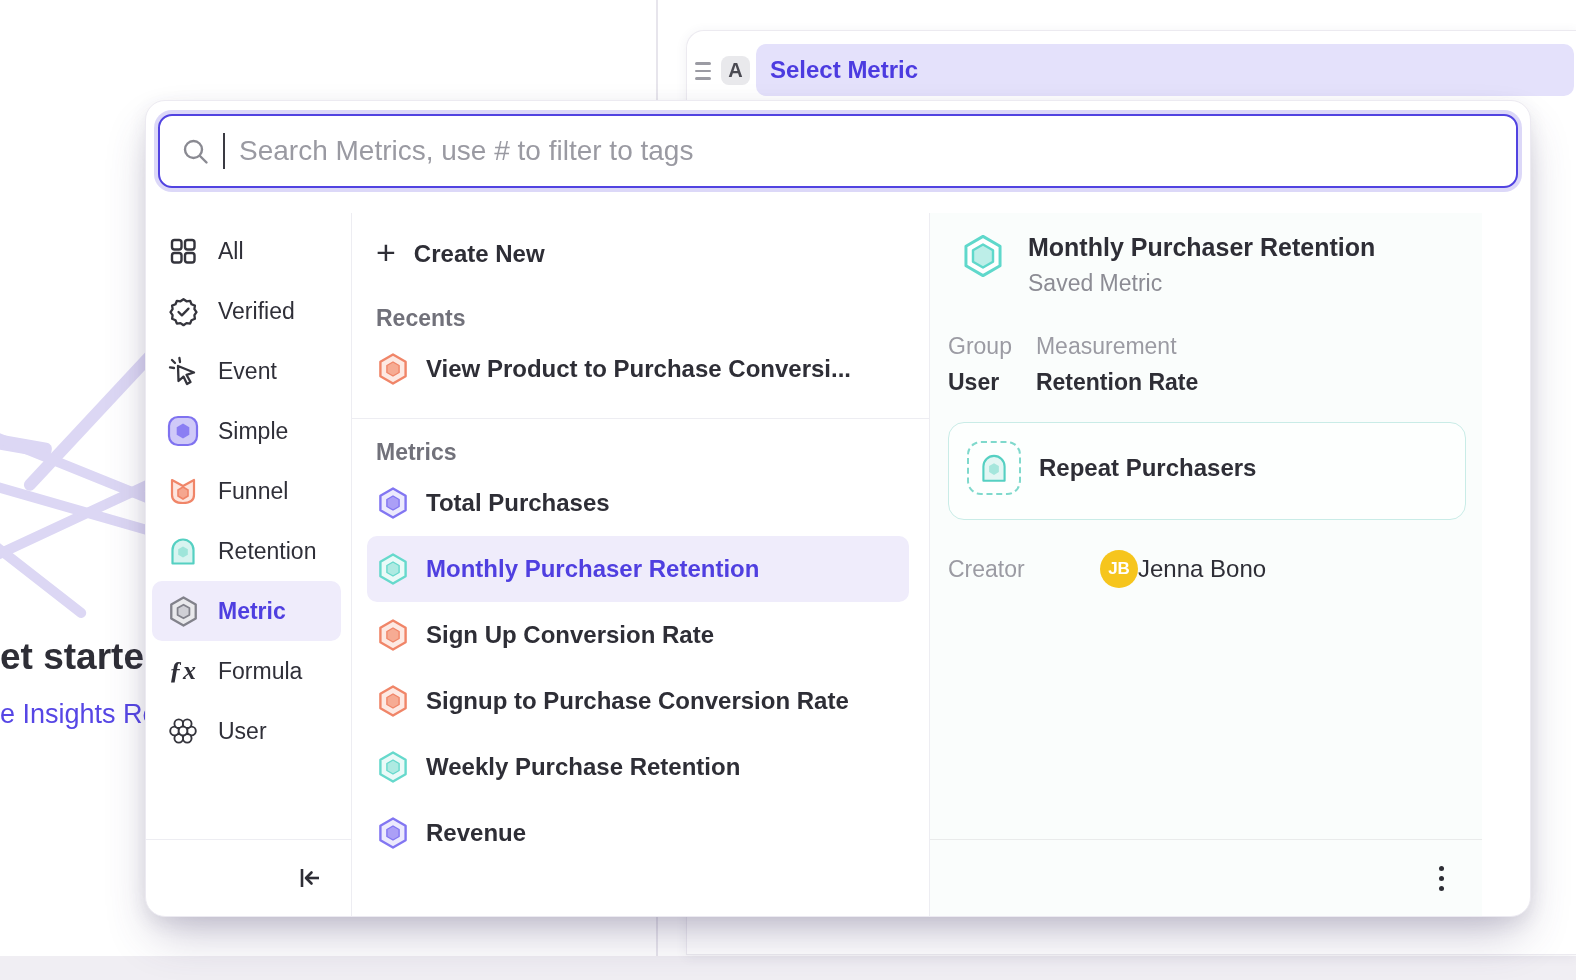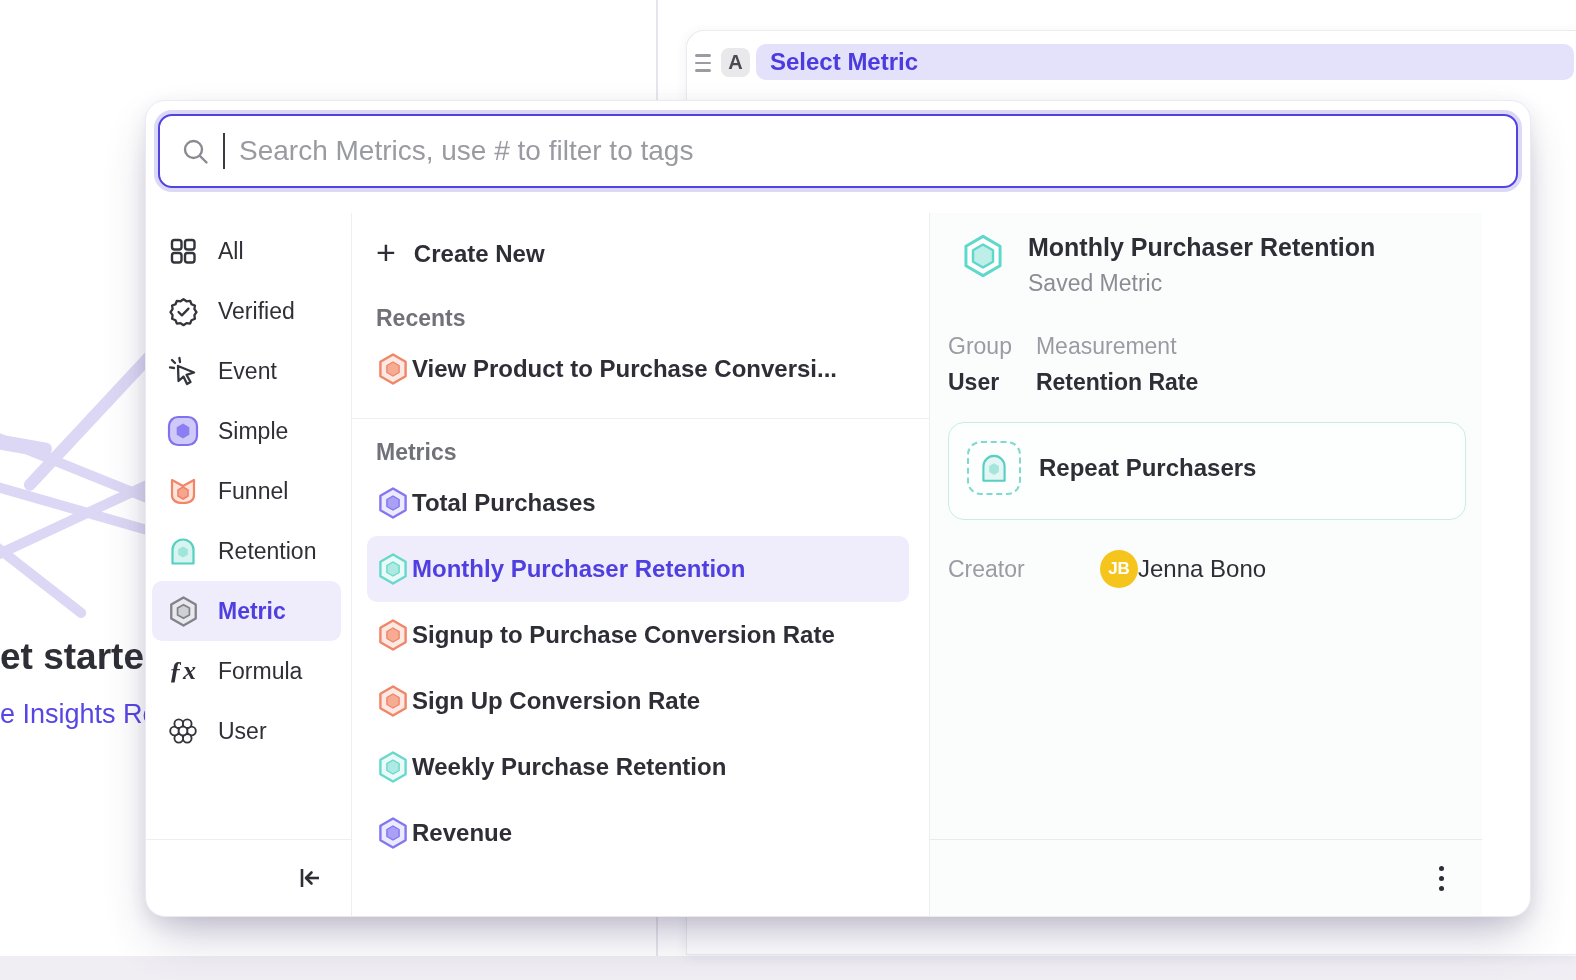--- a/index.html
+++ b/index.html
@@ -29,21 +29,21 @@
     border-radius:18px 0 0 0; box-shadow:0 2px 12px rgba(70,65,100,.08);
   }
   .query-row { display:flex; align-items:center; padding:13px 2px 0 4px; }
   .drag-handle { width:24px; display:flex; flex-direction:column; gap:5px; align-items:center; padding-top:2px; }
   .drag-handle i { display:block; width:16px; height:2.5px; background:#9b9ba3; border-radius:2px; }
   .row-badge {
     width:29px; height:29px; margin-left:6px; border-radius:8px; background:#e9e9ec;
     color:#4a4a52; font-weight:700; font-size:20px; display:flex; align-items:center; justify-content:center;
   }
   .metric-pill {
-    flex:1; margin-left:6px; height:36px; border-radius:10px; background:#e4e1fb;
+    flex:1; margin-left:6px; height:52px; border-radius:10px; background:#e4e1fb;
     display:flex; align-items:center; padding-left:14px;
   }
   .metric-pill span { color:#4c3be0; font-weight:700; font-size:24px; }
 
   
   .modal {
     position:absolute; left:145px; top:100px; width:1386px; height:817px; z-index:30;
     background:#ffffff; border:1px solid #eceaf1; border-radius:20px; overflow:hidden;
     box-shadow:0 24px 48px -10px rgba(70,60,110,.32), 0 6px 18px rgba(60,55,90,.10);
   }
@@ -76,21 +76,21 @@
   .fx { font-family:"Liberation Serif", serif; font-style:italic; font-weight:700; font-size:26px; color:#2f2f38; letter-spacing:1px; }
   .side-footer { height:77px; border-top:1px solid #ededf2; display:flex; align-items:center; justify-content:flex-end; padding-right:28px; }
 
   
   .col-mid { width:578px; flex:none; border-right:1px solid #ededf2; padding-top:10px; }
   .create-row { height:62px; display:flex; align-items:center; gap:18px; padding-left:24px; cursor:pointer; }
   .create-row .plus { font-size:34px; font-weight:400; color:#2e2e36; line-height:1; margin-top:-4px; }
   .create-row .lbl { font-size:24px; font-weight:600; }
   .section-label { padding:20px 0 4px 24px; font-size:23px; font-weight:600; color:#71717a; }
   .list-row {
-    height:66px; display:flex; align-items:center; gap:2px;
+    height:66px; display:flex; align-items:center; gap:16px;
     margin:0 20px 0 15px; padding-left:9px; border-radius:10px; cursor:pointer;
   }
   .list-row .lbl { font-size:24px; font-weight:600; color:#2e2e36; white-space:nowrap; }
   .list-row.selected { background:#efecfb; }
   .list-row.selected .lbl { color:#4f3fe0; }
   .mid-divider { border-top:1px solid #ededf2; margin:16px 0 0 0; }
 
   
   .col-right { width:552px; flex:none; background:#fafdfc; display:flex; flex-direction:column; }
   .detail-body { flex:1; padding:20px 16px 0; }
@@ -322,29 +322,29 @@
           <polygon points="17,10 23.1,13.5 23.1,20.5 17,24 10.9,20.5 10.9,13.5" fill="#aeeae2" stroke="#66d9cc" stroke-width="1.4" stroke-linejoin="round"></polygon>
         </svg>
         <span class="lbl">Monthly Purchaser Retention</span>
       </div>
 
       <div class="list-row">
         <svg width="34" height="34" viewBox="0 0 34 34">
           <polygon points="17,2.5 29.6,9.75 29.6,24.25 17,31.5 4.4,24.25 4.4,9.75" fill="#fde9e3" stroke="#f08568" stroke-width="2.4" stroke-linejoin="round"></polygon>
           <polygon points="17,10 23.1,13.5 23.1,20.5 17,24 10.9,20.5 10.9,13.5" fill="#f6ab93" stroke="#f08568" stroke-width="1.4" stroke-linejoin="round"></polygon>
         </svg>
-        <span class="lbl">Signup to Purchase Conversion Rate</span>
+        <span class="lbl">Sign Up Conversion Rate</span>
       </div>
 
       <div class="list-row">
         <svg width="34" height="34" viewBox="0 0 34 34">
           <polygon points="17,2.5 29.6,9.75 29.6,24.25 17,31.5 4.4,24.25 4.4,9.75" fill="#fde9e3" stroke="#f08568" stroke-width="2.4" stroke-linejoin="round"></polygon>
           <polygon points="17,10 23.1,13.5 23.1,20.5 17,24 10.9,20.5 10.9,13.5" fill="#f6ab93" stroke="#f08568" stroke-width="1.4" stroke-linejoin="round"></polygon>
         </svg>
-        <span class="lbl">Sign Up Conversion Rate</span>
+        <span class="lbl">Signup to Purchase Conversion Rate</span>
       </div>
 
       <div class="list-row">
         <svg width="34" height="34" viewBox="0 0 34 34">
           <polygon points="17,2.5 29.6,9.75 29.6,24.25 17,31.5 4.4,24.25 4.4,9.75" fill="#eafaf8" stroke="#66d9cc" stroke-width="2.4" stroke-linejoin="round"></polygon>
           <polygon points="17,10 23.1,13.5 23.1,20.5 17,24 10.9,20.5 10.9,13.5" fill="#aeeae2" stroke="#66d9cc" stroke-width="1.4" stroke-linejoin="round"></polygon>
         </svg>
         <span class="lbl">Weekly Purchase Retention</span>
       </div>
 

